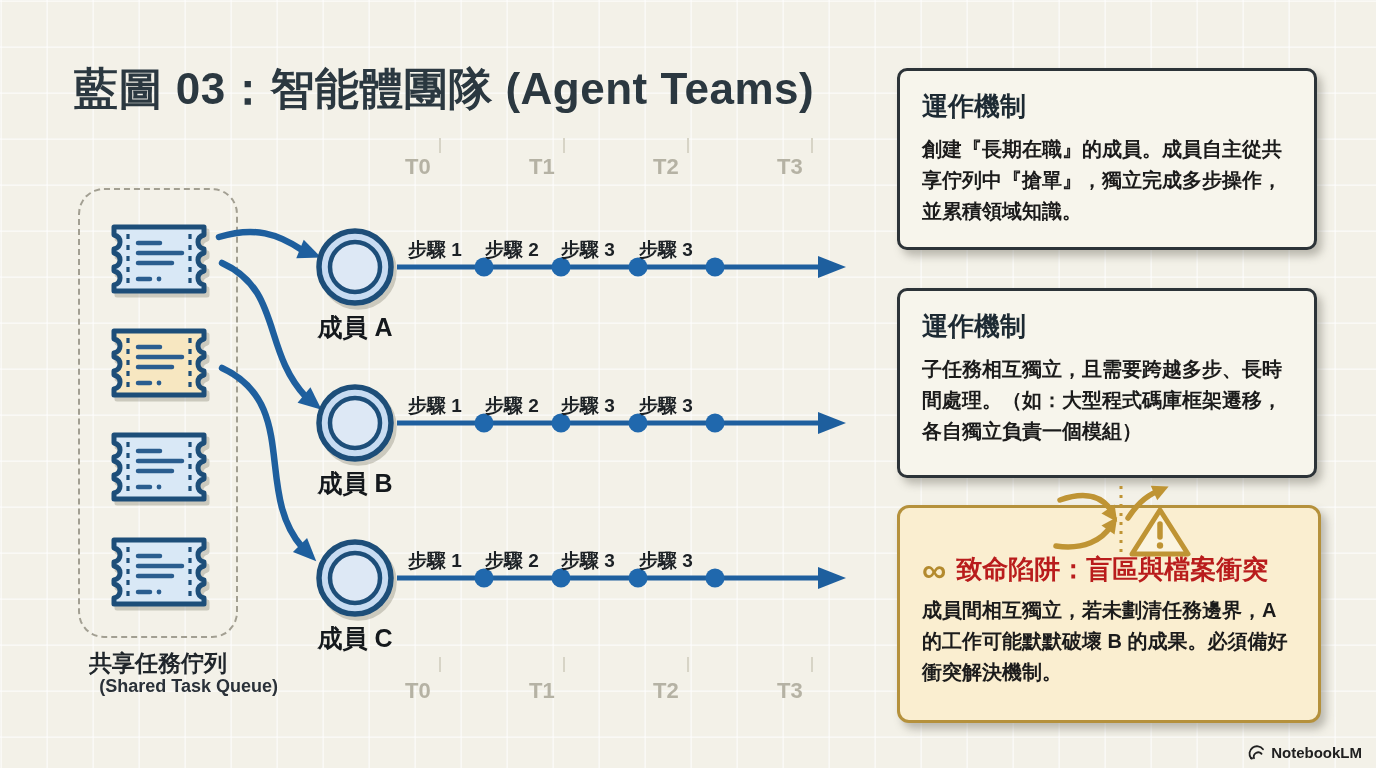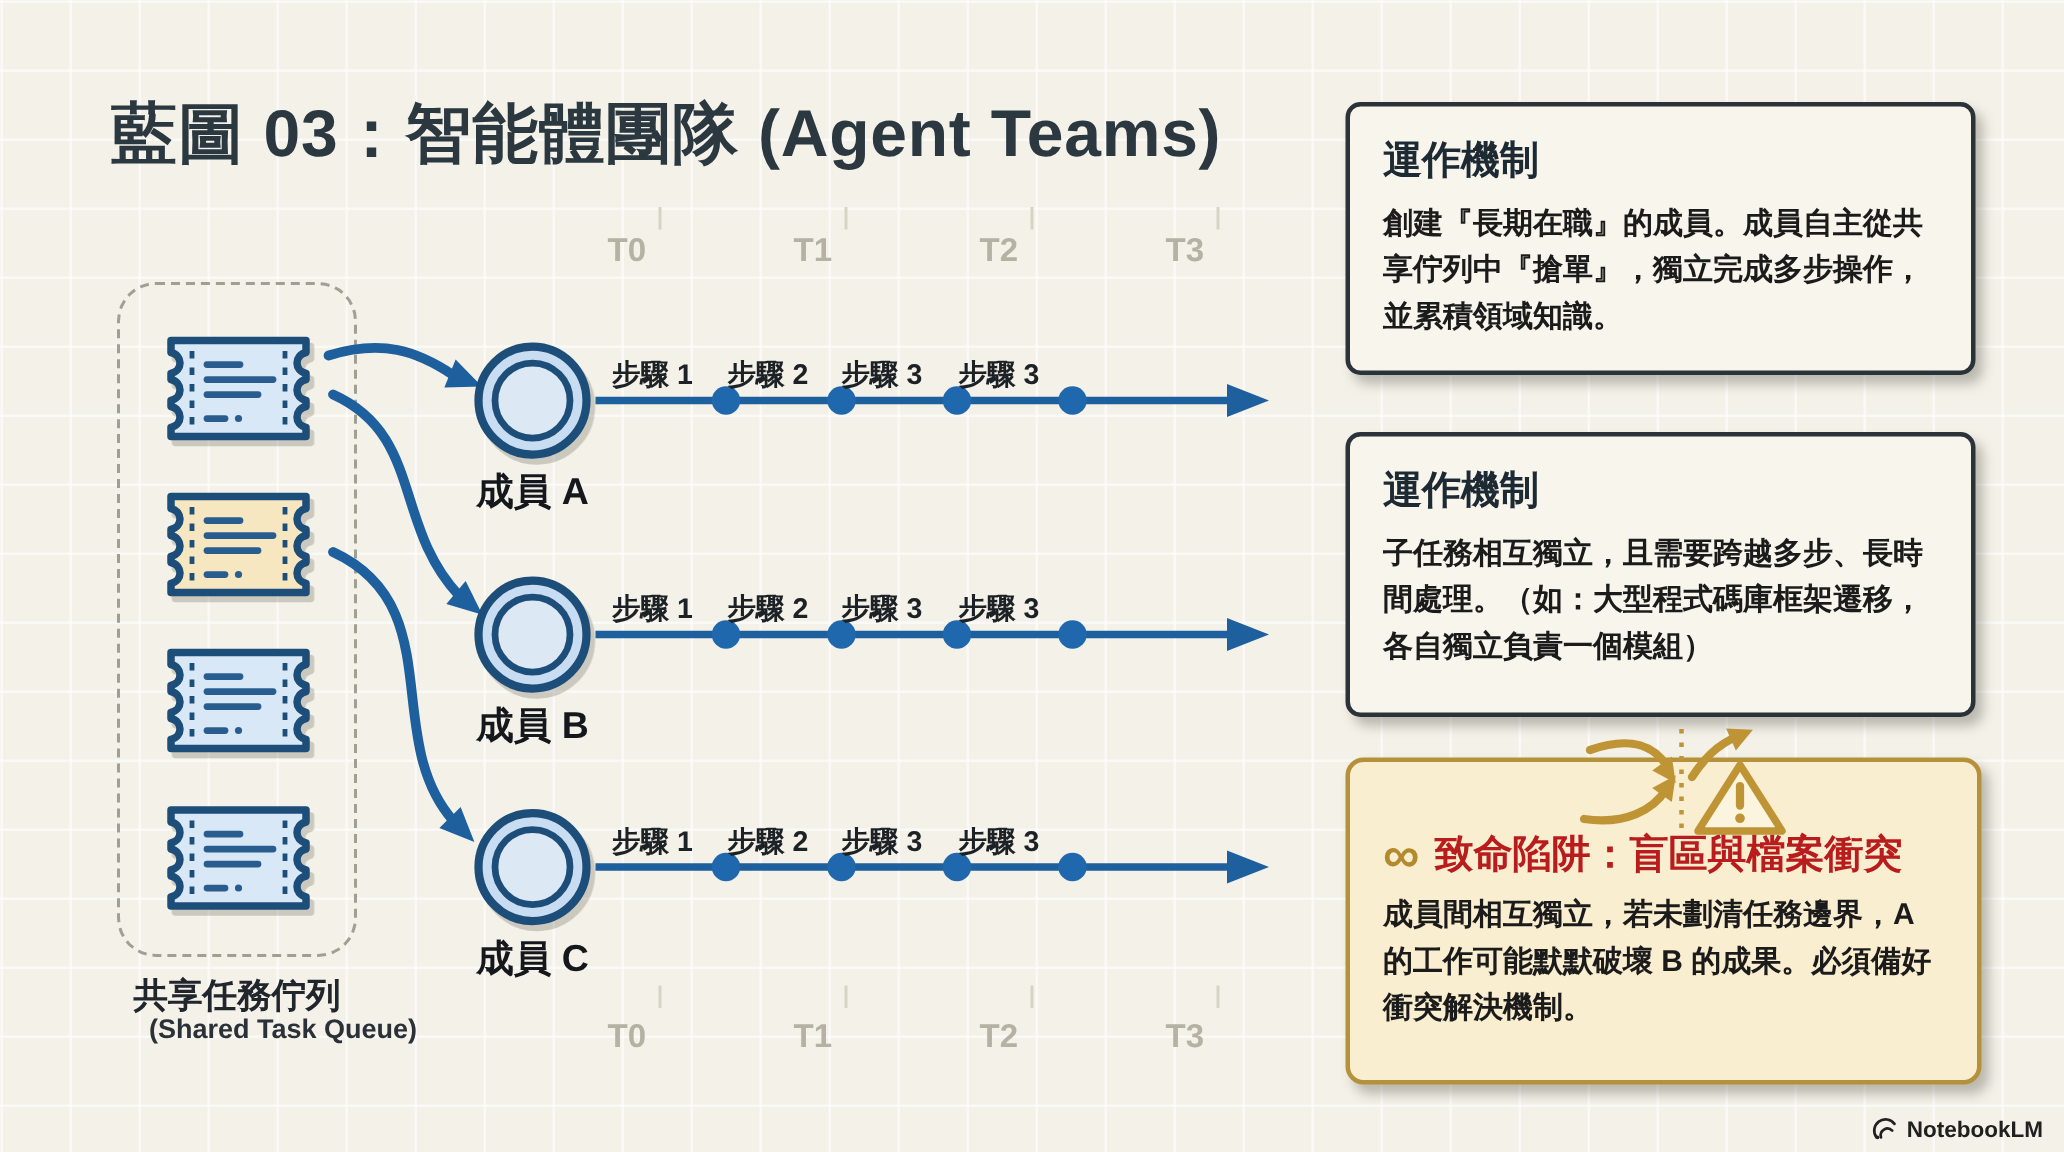--- a/index.html
+++ b/index.html
@@ -89,21 +89,21 @@
   .pitfall-infinity{
     font-size:34px; font-weight:800; color:#b38a2e; line-height:1;
   }
   .pitfall-title{
     font-size:26px; font-weight:800; color:#b91c1c; white-space:nowrap;
   }
   .conflict-icon{ left:1048px; top:482px; width:150px; height:82px; z-index:5; }
 
   
   .footer{
-    right:14px; bottom:6px; display:flex; align-items:center; gap:5px;
+    right:14px; bottom:6px; display:flex; gap:5px;
   }
   .footer span{ font-size:15px; font-weight:700; color:#202020; }
 </style>
 </head>
 <body>
 
 <div id="canvas">
 
   <div class="abs title">藍圖 03：智能體團隊 (Agent Teams)</div>
 

